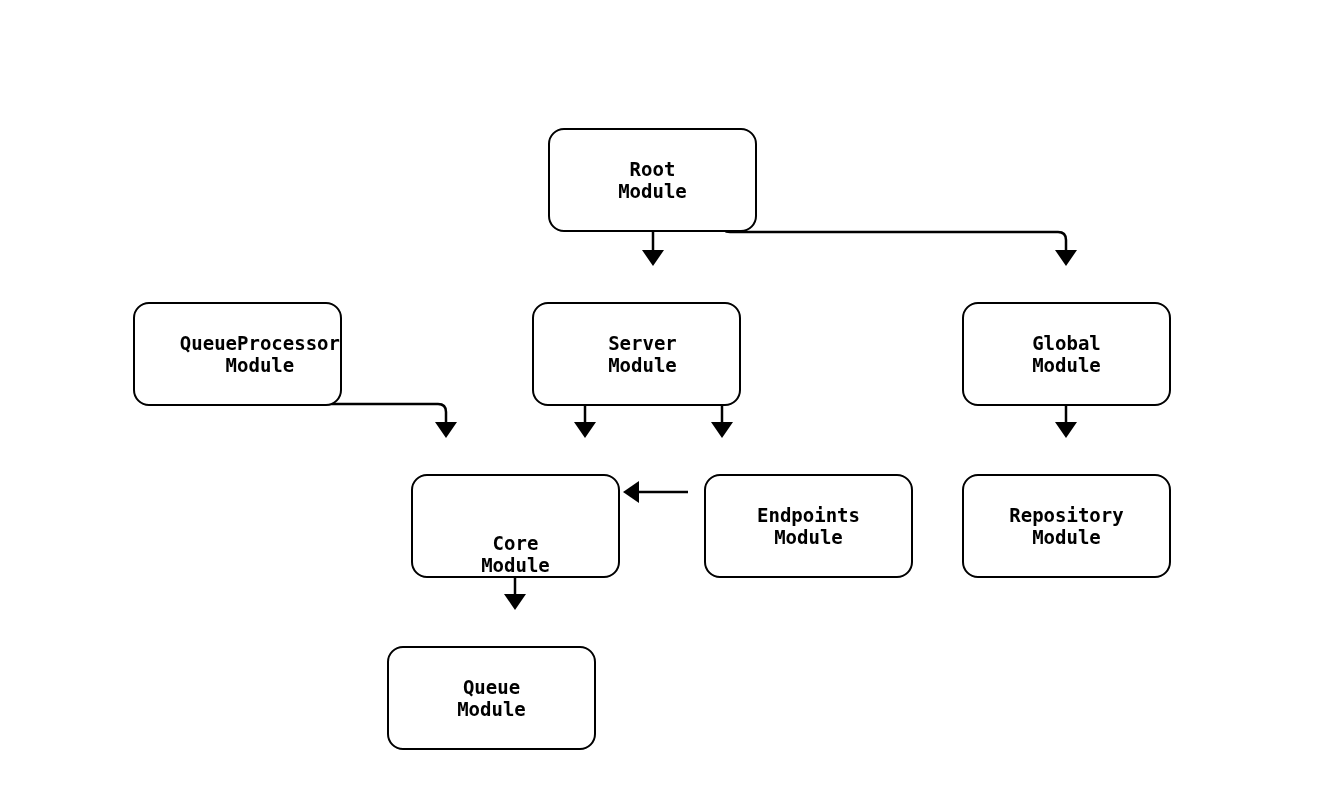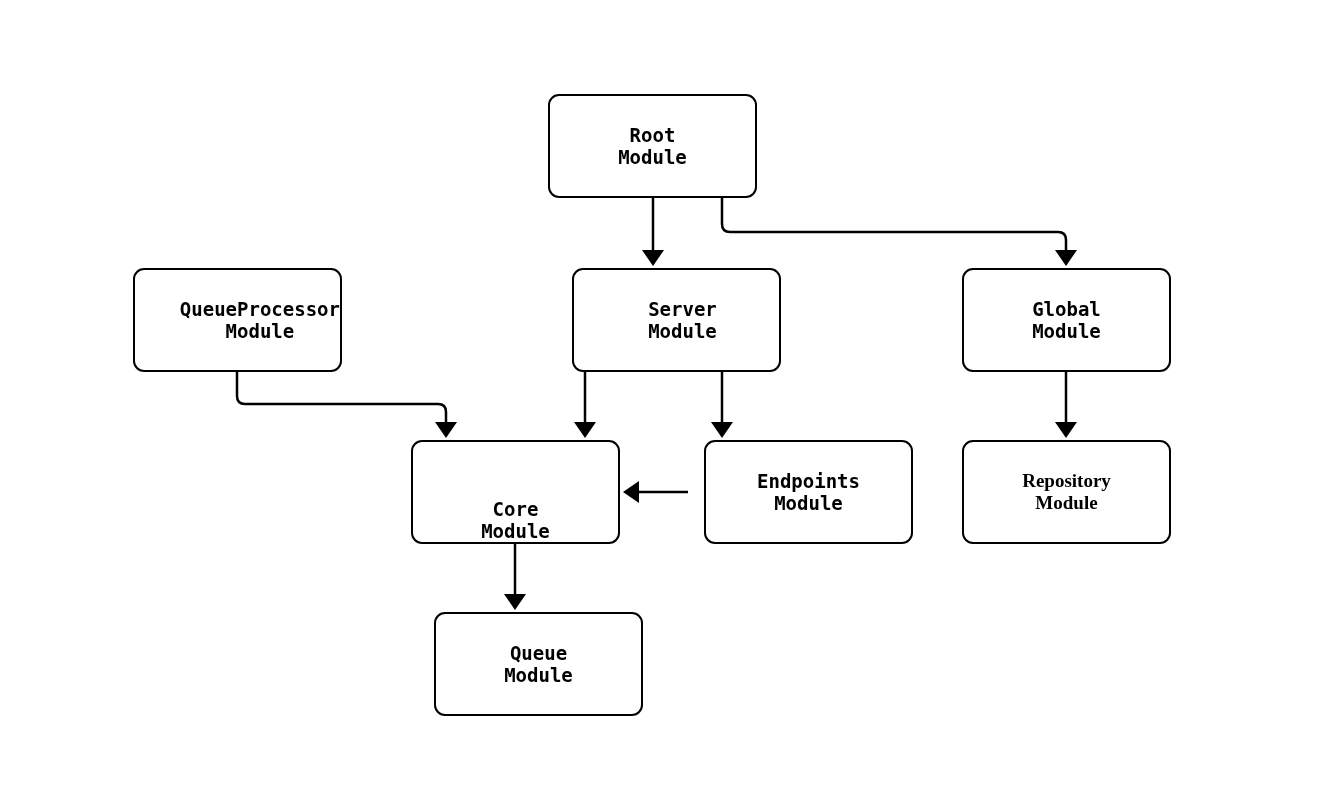--- a/index.html
+++ b/index.html
@@ -33,43 +33,44 @@
   .edges polygon {
     fill: var(--arrow);
     stroke: none;
   }
   .node {
     position: absolute;
     width: 209px;
     height: 104px;
     background: var(--box-fill);
     border: 2.5px solid var(--box-border);
-    border-radius: 11px;
+    border-radius: 16px;
     display: flex;
     align-items: center;
     justify-content: center;
+    margin-top: 34px;
   }
   .node-label {
     text-align: center;
     font-size: 19px;
     font-weight: bold;
     line-height: 22px;
     color: var(--text);
   }
   .node-label .line { display: block; }
 
   
   .pos-root          { left: 548px; top: 94px;  }
   .pos-queueprocessor{ left: 133px; top: 268px; justify-content: flex-end; }
-  .pos-server        { left: 572px; top: 268px; padding-left: 12px; }
+  .pos-server        { left: 532px; top: 268px; padding-left: 12px; }
   .pos-global        { left: 962px; top: 268px; }
   .pos-core          { left: 411px; top: 440px; align-items: flex-end; }
   .pos-endpoints     { left: 704px; top: 440px; }
-  .pos-repository    { left: 962px; top: 440px; font-family: Liberation Serif, serif; }
-  .pos-queue         { left: 434px; top: 612px; }
+  .pos-repository    { left: 962px; top: 440px; }
+  .pos-queue         { left: 387px; top: 612px; }
 </style>
 </head>
 <body>
 
 <div class="canvas">
 
   <svg class="edges" viewBox="0 0 1337 809" xmlns="http://www.w3.org/2000/svg">
 
     <g>
       <path d="M653,198 V250"></path>

